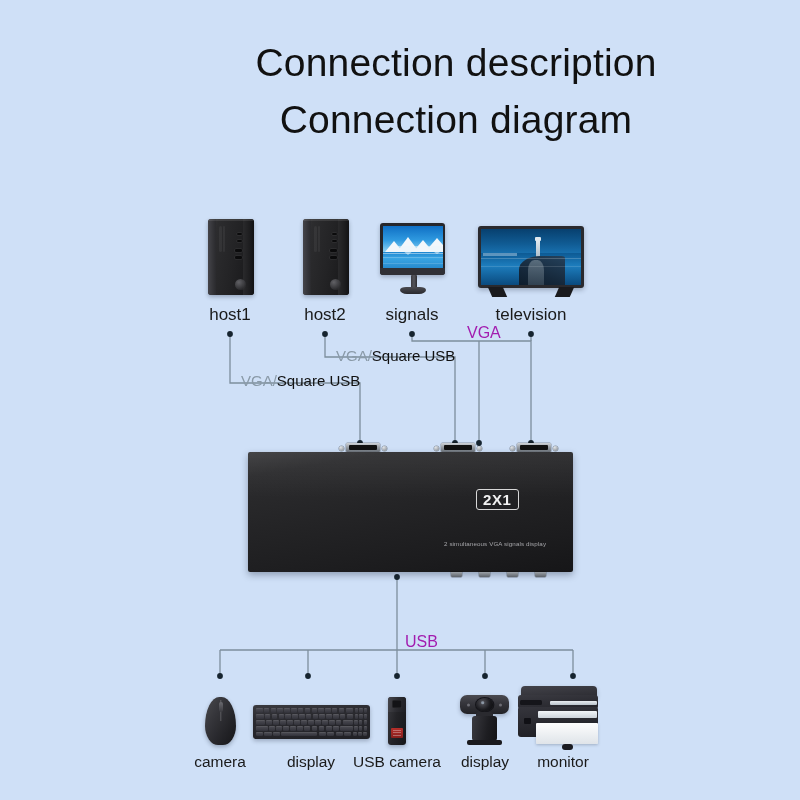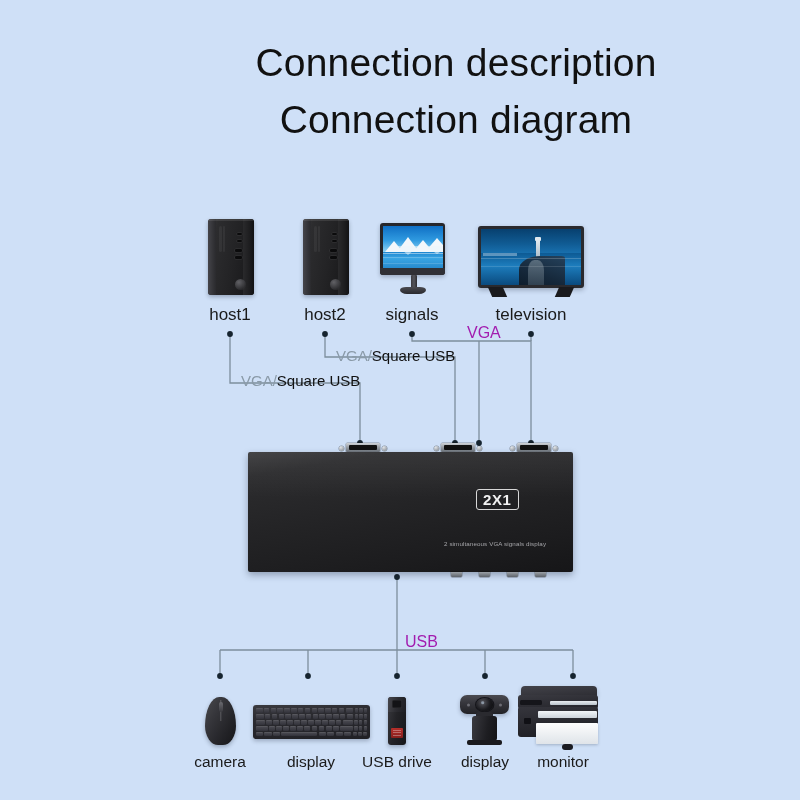--- a/index.html
+++ b/index.html
@@ -613,21 +613,21 @@
   <div class="usbdrive" style="left:380px;top:697px;width:18px;height:48px;">
     <div class="ud-body"></div>
     <div class="ud-cap"></div>
     <div class="ud-square"></div>
     <div class="ud-red">
       <div class="ud-line" style="top:22%;"></div>
       <div class="ud-line" style="top:44%;"></div>
       <div class="ud-line" style="top:66%;"></div>
     </div>
   </div>
-  <div class="periphlabel" style="left:339px;top:753px;width:100px;">USB drive</div>
+  <div class="periphlabel" style="left:339px;top:753px;width:100px;">USB camera</div>
 
   <div class="camera" style="left:452px;top:695px;width:49px;height:50px;">
     <div class="cam-head">
       <div class="cam-lens"></div>
       <div class="cam-dot" style="left:14%;"></div>
       <div class="cam-dot" style="right:14%;"></div>
     </div>
     <div class="cam-hinge"></div>
     <div class="cam-clip"></div>
     <div class="cam-foot"></div>

